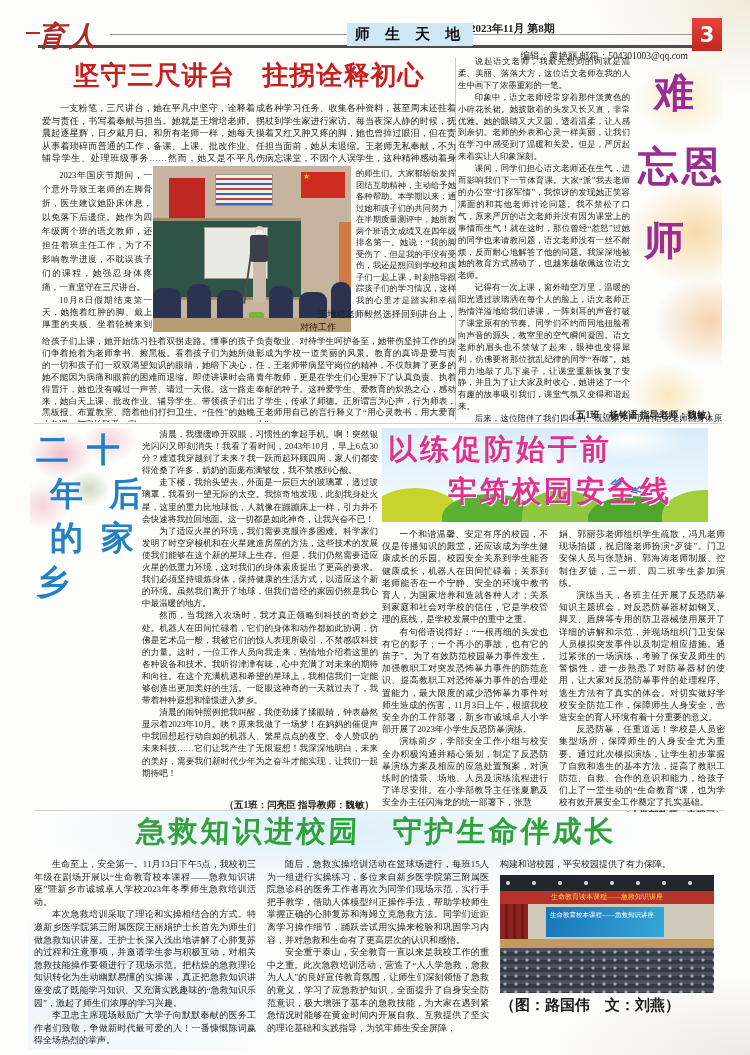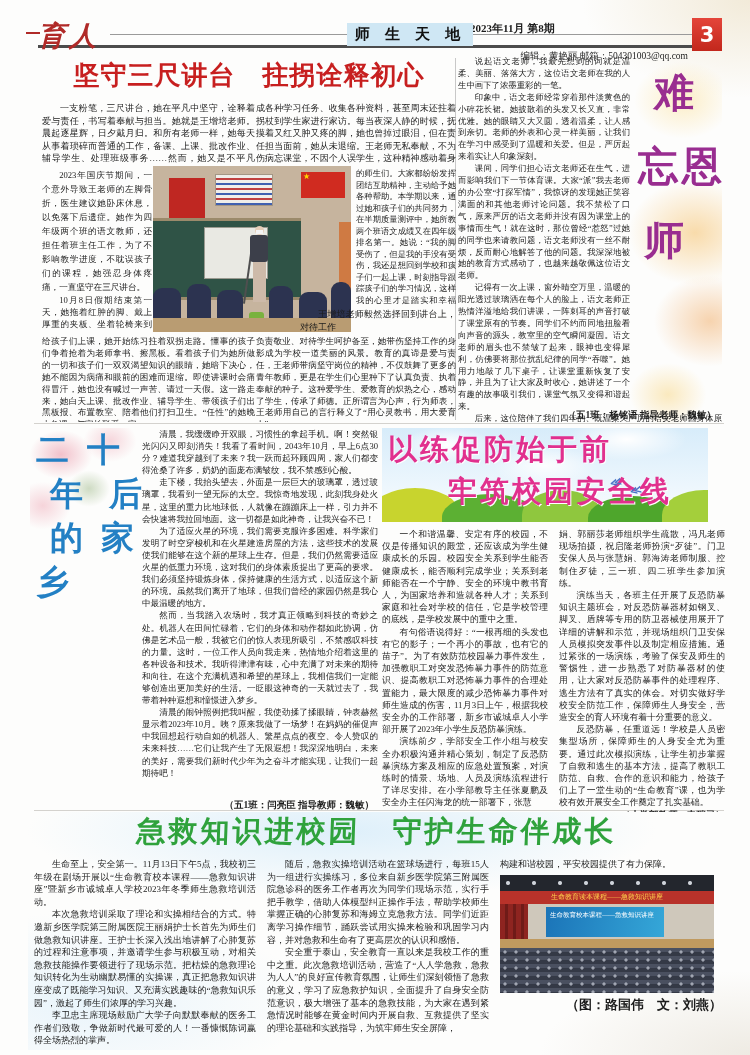--- a/index.html
+++ b/index.html
@@ -111,21 +111,21 @@
   .ph2-curtain{position:absolute;left:0;top:0;width:28px;height:44px;
       background:repeating-linear-gradient(90deg,#8e2420 0 5px,#6f1b18 5px 8px);}
   .ph2-screen{position:absolute;left:46px;top:3px;width:118px;height:30px;
       background:linear-gradient(100deg,#1b74b8,#35a7d8);color:#fff;font-size:6.5px;line-height:9px;
       padding:3px 4px;box-sizing:border-box;overflow:hidden;}
   .ph2-floor{position:absolute;left:0;bottom:0;width:100%;height:9px;background:#c09a5f;}
   .ph2-crowd{position:absolute;left:0;top:73px;width:100%;height:45px;
       background:repeating-linear-gradient(180deg,#4a5060 0 4px,#343946 4px 8px);}
   .ph2-crowd::after{content:"";position:absolute;inset:0;
       background-image:radial-gradient(circle at 5px 4px,#b9bec9 1.2px,transparent 2px);background-size:11px 8px;opacity:.8;}
-  .fa-caption{font-size:13px;text-align:right;margin-top:3px;font-weight:bold;}
+  .fa-caption{font-size:15px;text-align:left;margin-top:3px;font-weight:bold;}
 </style>
 </head>
 <body>
 
 <div class="sheet">
 
   <div class="abs logo-dash"></div>
   <div class="abs logo">育人</div>
   <div class="abs hair-line"></div>
   <div class="abs rule-thick"></div>
@@ -230,21 +230,21 @@
       <span class="bird" style="left:228px;top:48px;">≪</span>
       <span class="bird" style="left:248px;top:56px;">≪</span>
       <div class="hill" style="left:-12px;width:90px;height:52px;background:#c8d42e;"></div>
       <div class="hill" style="left:60px;width:96px;height:46px;background:#5cb033;"></div>
       <div class="hill" style="left:140px;width:80px;height:50px;background:#8fc73e;"></div>
       <div class="hill" style="left:206px;width:90px;height:44px;background:#4ea62c;"></div>
       <div class="hill" style="left:280px;width:84px;height:50px;background:#a4cf3b;"></div>
     </div>
     <div class="drill-cols">
       <div class="dcol">
-        <p class="bodyp dtxt ind">一个和谐温馨、安定有序的校园，不仅是传播知识的殿堂，还应该成为学生健康成长的乐园。校园安全关系到学生能否健康成长，能否顺利完成学业；关系到老师能否在一个宁静、安全的环境中教书育人，为国家培养和造就各种人才；关系到家庭和社会对学校的信任，它是学校管理的底线，是学校发展中的重中之重。</p>
+        <p class="bodyp dtxt ind">一个和谐温馨、安定有序的校园，不仅是传播知识的殿堂，还应该成为学生健康成长的乐园。校园安全关系到学生能否健康成长，机器人在田间忙碌着；关系到老师能否在一个宁静、安全的环境中教书育人，为国家培养和造就各种人才；关系到家庭和社会对学校的信任，它是学校管理的底线，是学校发展中的重中之重。</p>
         <p class="bodyp dtxt ind">有句俗语说得好：“一根再细的头发也有它的影子；一个再小的事故，也有它的苗子”。为了有效防范校园暴力事件发生，加强教职工对突发恐怖暴力事件的防范意识、提高教职工对恐怖暴力事件的合理处置能力，最大限度的减少恐怖暴力事件对师生造成的伤害，11月3日上午，根据我校安全办的工作部署，新乡市诚城卓人小学部开展了2023年小学生反恐防暴演练。</p>
         <p class="bodyp dtxt ind">演练前夕，学部安全工作小组与校安全办积极沟通并精心策划，制定了反恐防暴演练方案及相应的应急处置预案，对演练时的情景、场地、人员及演练流程进行了详尽安排。在小学部教导主任张夏鹏及安全办主任闪海龙的统一部署下，张慧</p>
       </div>
       <div class="dcol">
         <p class="bodyp dtxt">娟、郭丽莎老师组织学生疏散，冯凡老师现场拍摄，祝启隆老师扮演“歹徒”。门卫安保人员与张慧娟、郭海涛老师制服、控制住歹徒，三一班、四二班学生参加演练。</p>
         <p class="bodyp dtxt ind">演练当天，各班主任开展了反恐防暴知识主题班会，对反恐防暴器材如钢叉、脚叉、盾牌等专用的防卫器械使用展开了详细的讲解和示范，并现场组织门卫安保人员模拟突发事件以及制定相应措施。通过紧张的一场演练，考验了保安及师生的警惕性，进一步熟悉了对防暴器材的使用，让大家对反恐防暴事件的处理程序、逃生方法有了真实的体会。对切实做好学校安全防范工作，保障师生人身安全，营造安全的育人环境有着十分重要的意义。</p>
         <p class="bodyp dtxt ind">反恐防暴，任重道远！学校是人员密集型场所，保障师生的人身安全尤为重要。通过此次模拟演练，让学生初步掌握了自救和逃生的基本方法，提高了教职工防范、自救、合作的意识和能力，给孩子们上了一堂生动的“生命教育”课，也为学校有效开展安全工作奠定了扎实基础。</p>
         <div class="byline">（小学部教师：申瑞灵）</div>
       </div>
     </div>

